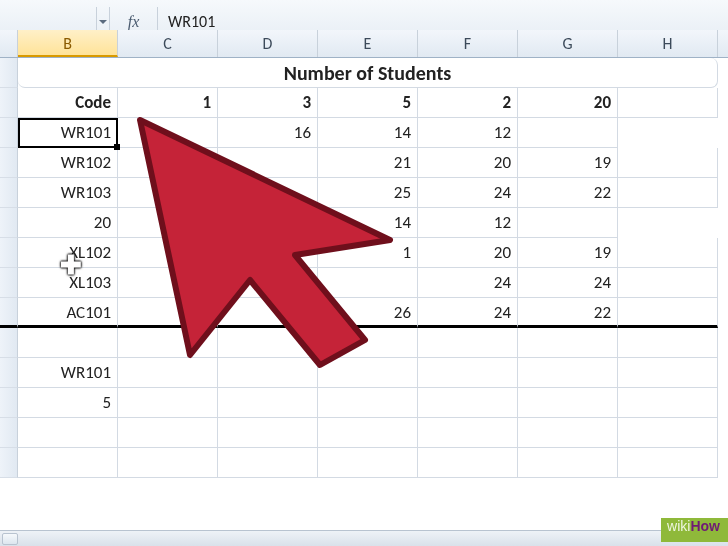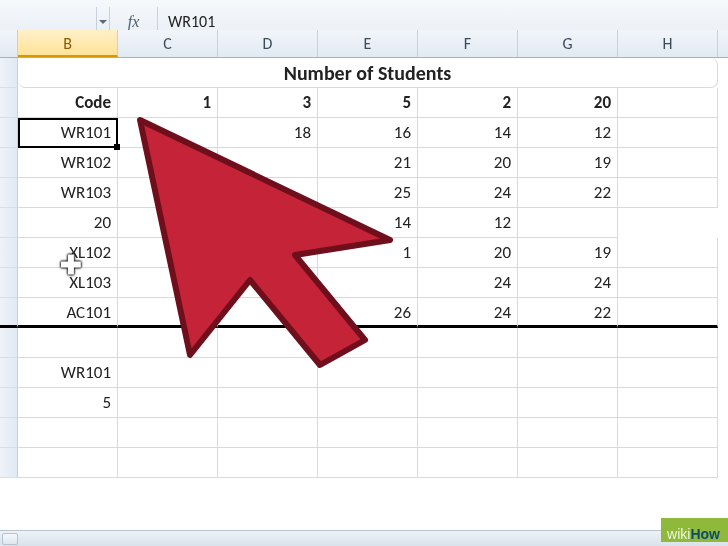--- a/index.html
+++ b/index.html
@@ -155,25 +155,25 @@
   
   .banner {
     position:absolute;
     right:0; bottom:4px;
     height:24px;
     background:#8fb93a;
     color:#fff;
     font-family: Arial, sans-serif;
     font-size:14px;
     display:flex;
-    align-items:flex-end;
+    align-items:flex-start;
     padding:0 8px 0 6px;
   }
   .banner .wi { font-weight:400; color:#eef6e0;}
-  .banner strong { font-weight:700; color:#0c4a6e;}
+  .banner strong { font-weight:700; color:#701a75;}
 
   
   .hscroll {
     position:absolute;
     left:0; right:0; bottom:0;
     height:16px;
     background:linear-gradient(#eef2f7,#d9e1ea);
     border-top:1px solid #b8c3d0;
   }
   .hscroll .thumb-left{
@@ -225,21 +225,20 @@
     <div class="cell l bold">5</div>
     <div class="cell l bold">2</div>
     <div class="cell l bold">20</div>
     <div class="cell"></div>
   </div>
 
   <div class="row">
     <div class="gutter"></div>
     <div class="cell l">WR101</div>
     <div class="cell r"></div>
-    <div class="cell r">18</div>
     <div class="cell r">16</div>
     <div class="cell r">14</div>
     <div class="cell r">12</div>
     <div class="cell"></div>
   </div>
   <div class="row">
     <div class="gutter"></div>
     <div class="cell l">WR102</div>
     <div class="cell r">2</div>
     <div class="cell r"></div>

